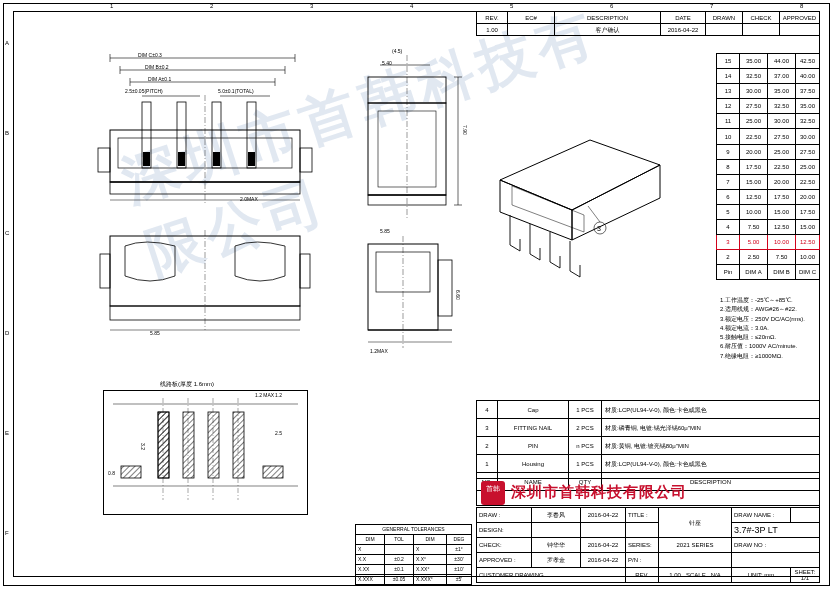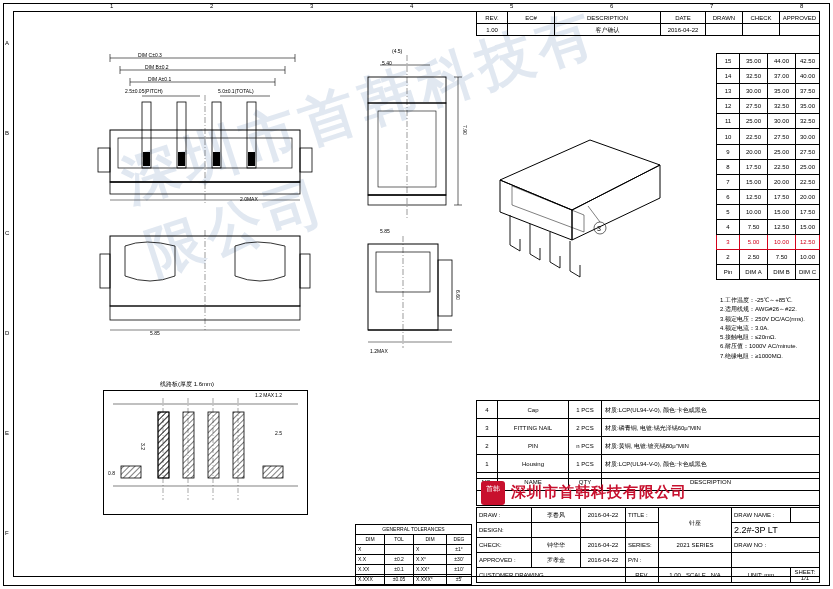--- a/index.html
+++ b/index.html
@@ -407,21 +407,21 @@
       <td class="lft" style="width:30px;" rowspan="1">TITLE :</td>
       <td style="width:72px;" rowspan="2">针座</td>
       <td class="lft" style="width:56px;">DRAW NAME :</td>
       <td></td>
     </tr>
     <tr>
       <td class="lft">DESIGN:</td>
       <td></td>
       <td></td>
       <td></td>
-      <td class="lft" colspan="2" style="font-size:9px;">2.2#-3P   LT</td>
+      <td class="lft" colspan="2" style="font-size:9px;">3.7#-3P   LT</td>
     </tr>
     <tr>
       <td class="lft">CHECK:</td>
       <td>钟华华</td>
       <td>2016-04-22</td>
       <td class="lft">SERIES:</td>
       <td>2021 SERIES</td>
       <td class="lft" colspan="2">DRAW NO :</td>
     </tr>
     <tr>

